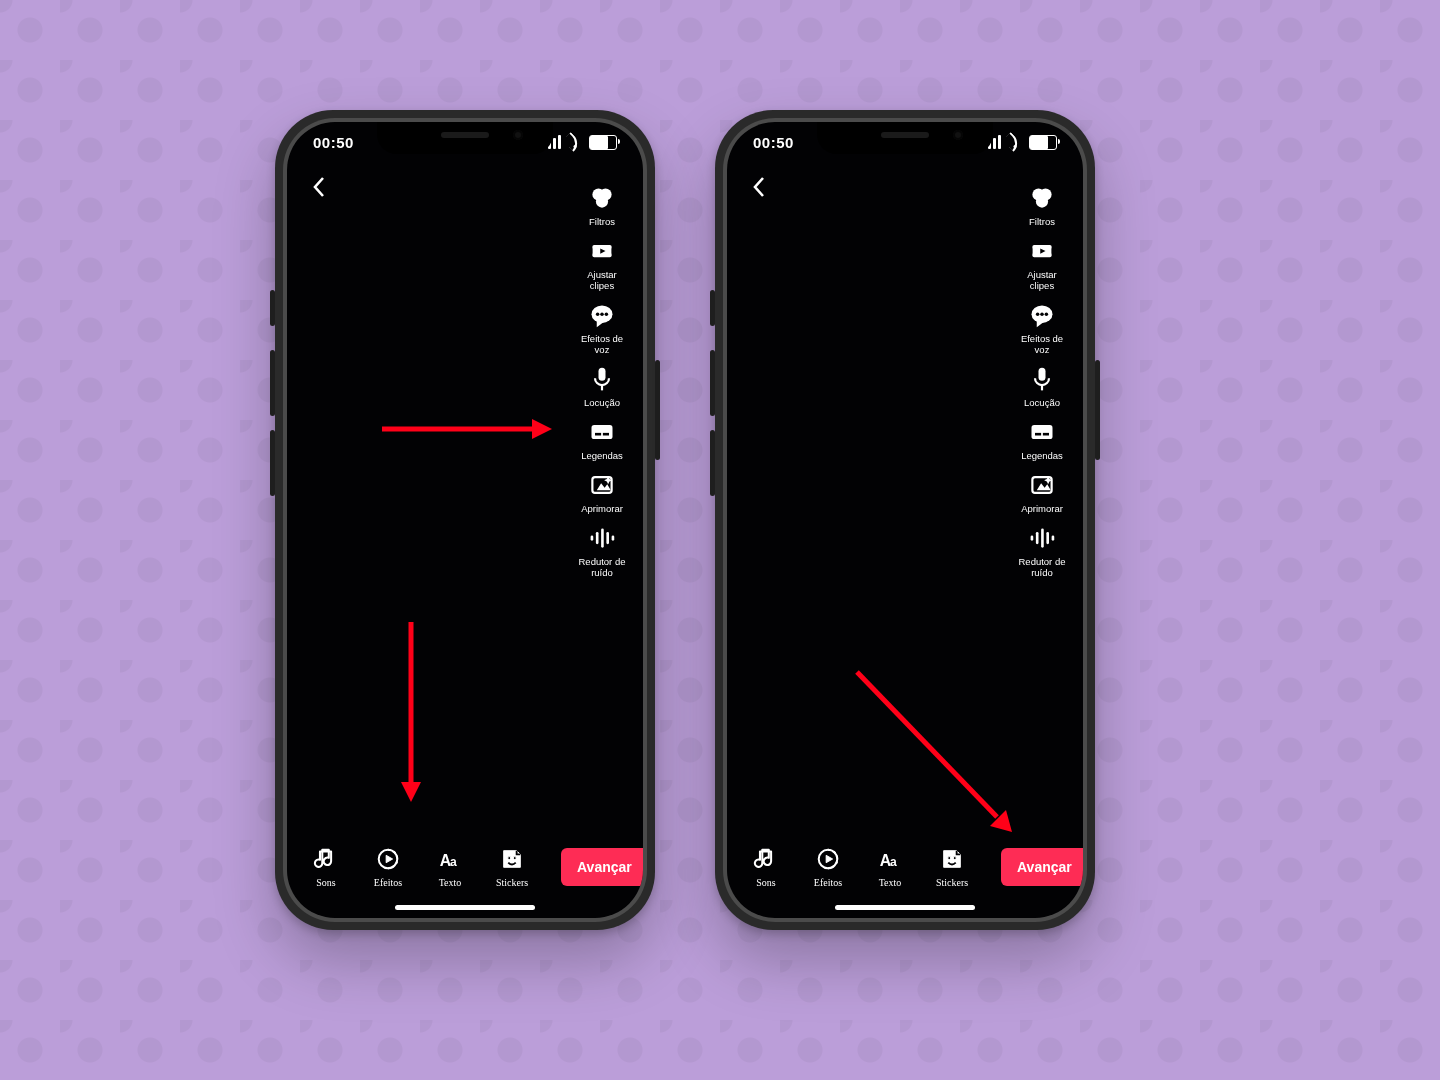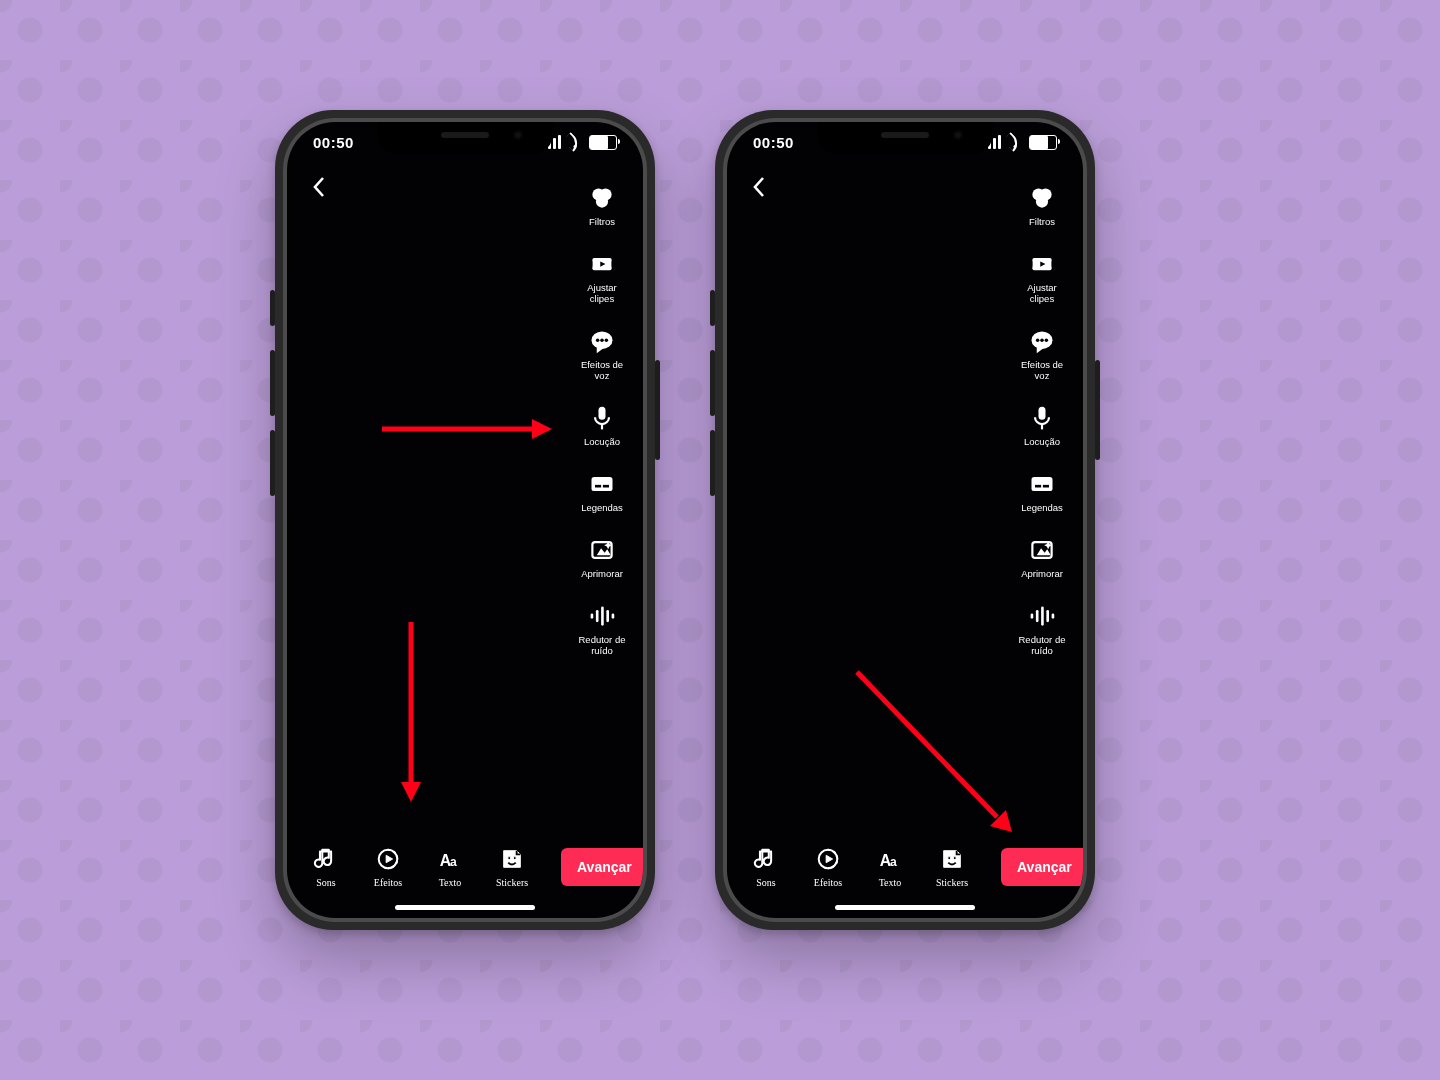--- a/index.html
+++ b/index.html
@@ -72,21 +72,21 @@
   .bat{width:26px;height:13px;border:1.5px solid #fff;border-radius:3px;position:relative;}
   .bat::after{content:"";position:absolute;right:-4px;top:3px;width:2.5px;height:5px;background:#fff;border-radius:0 2px 2px 0;}
   .bat i{display:block;width:70%;height:100%;background:#fff;border-radius:1px;}
 
   
   .topbar{position:absolute;top:45px;left:0;right:0;height:40px;padding:0 18px;display:flex;align-items:center;}
   .back{width:28px;height:28px;display:flex;align-items:center;justify-content:center;cursor:pointer;}
   .back svg{width:14px;height:22px;stroke:#fff;stroke-width:2.6;fill:none;}
 
   
-  .sidetools{position:absolute;top:62px;right:10px;width:62px;display:flex;flex-direction:column;align-items:center;gap:23px;}
+  .sidetools{position:absolute;top:62px;right:10px;width:62px;display:flex;flex-direction:column;align-items:center;gap:10px;}
   .tool{display:flex;flex-direction:column;align-items:center;gap:4px;color:#fff;cursor:pointer;}
   .tool .ic{width:30px;height:28px;display:flex;align-items:center;justify-content:center;}
   .tool .ic svg{width:28px;height:28px;fill:#fff;}
   .tool span{font-size:9.5px;line-height:11px;text-align:center;white-space:pre-line;}
 
   
   .bottombar{position:absolute;left:0;right:0;bottom:30px;padding:0 14px;display:flex;align-items:center;gap:12px;}
   .btool{display:flex;flex-direction:column;align-items:center;gap:4px;color:#fff;min-width:50px;cursor:pointer;}
   .btool .bic{width:30px;height:28px;display:flex;align-items:center;justify-content:center;}
   .btool .bic svg{width:26px;height:26px;fill:#fff;stroke:#fff;}

